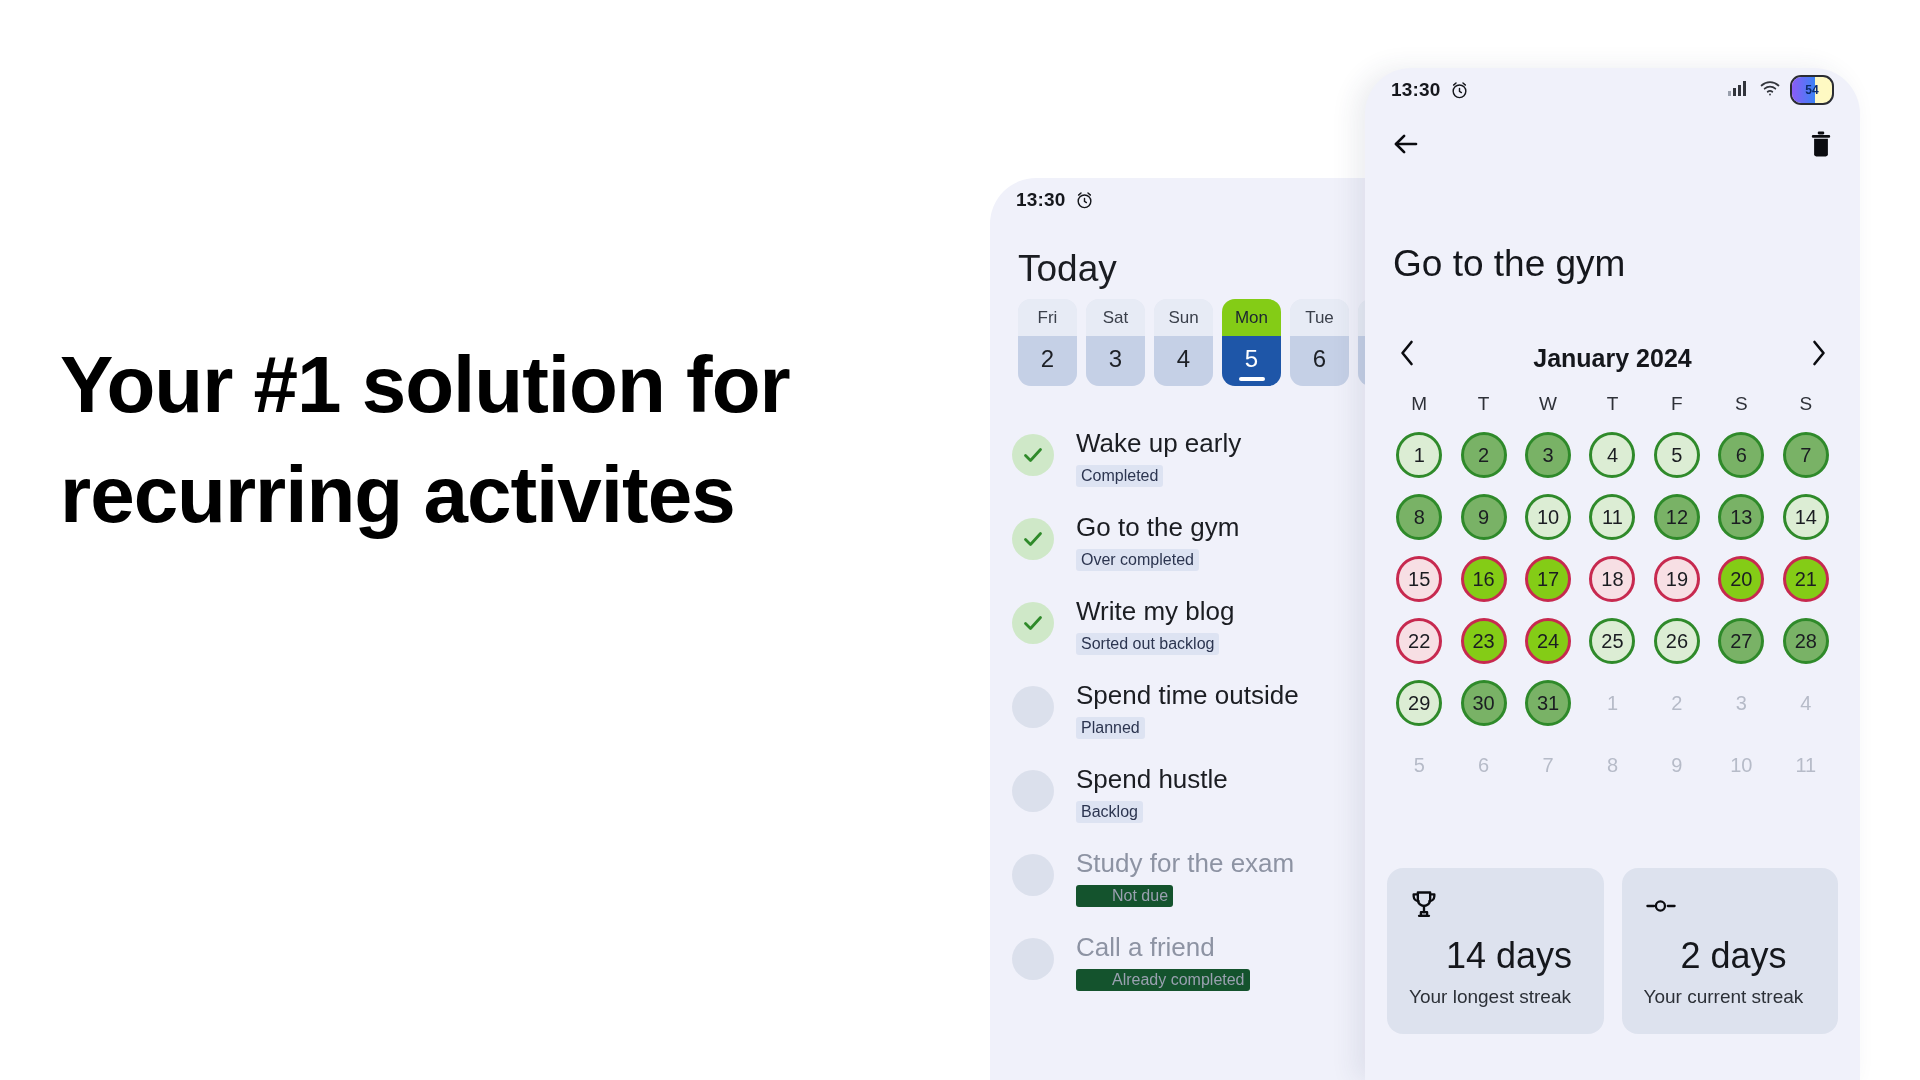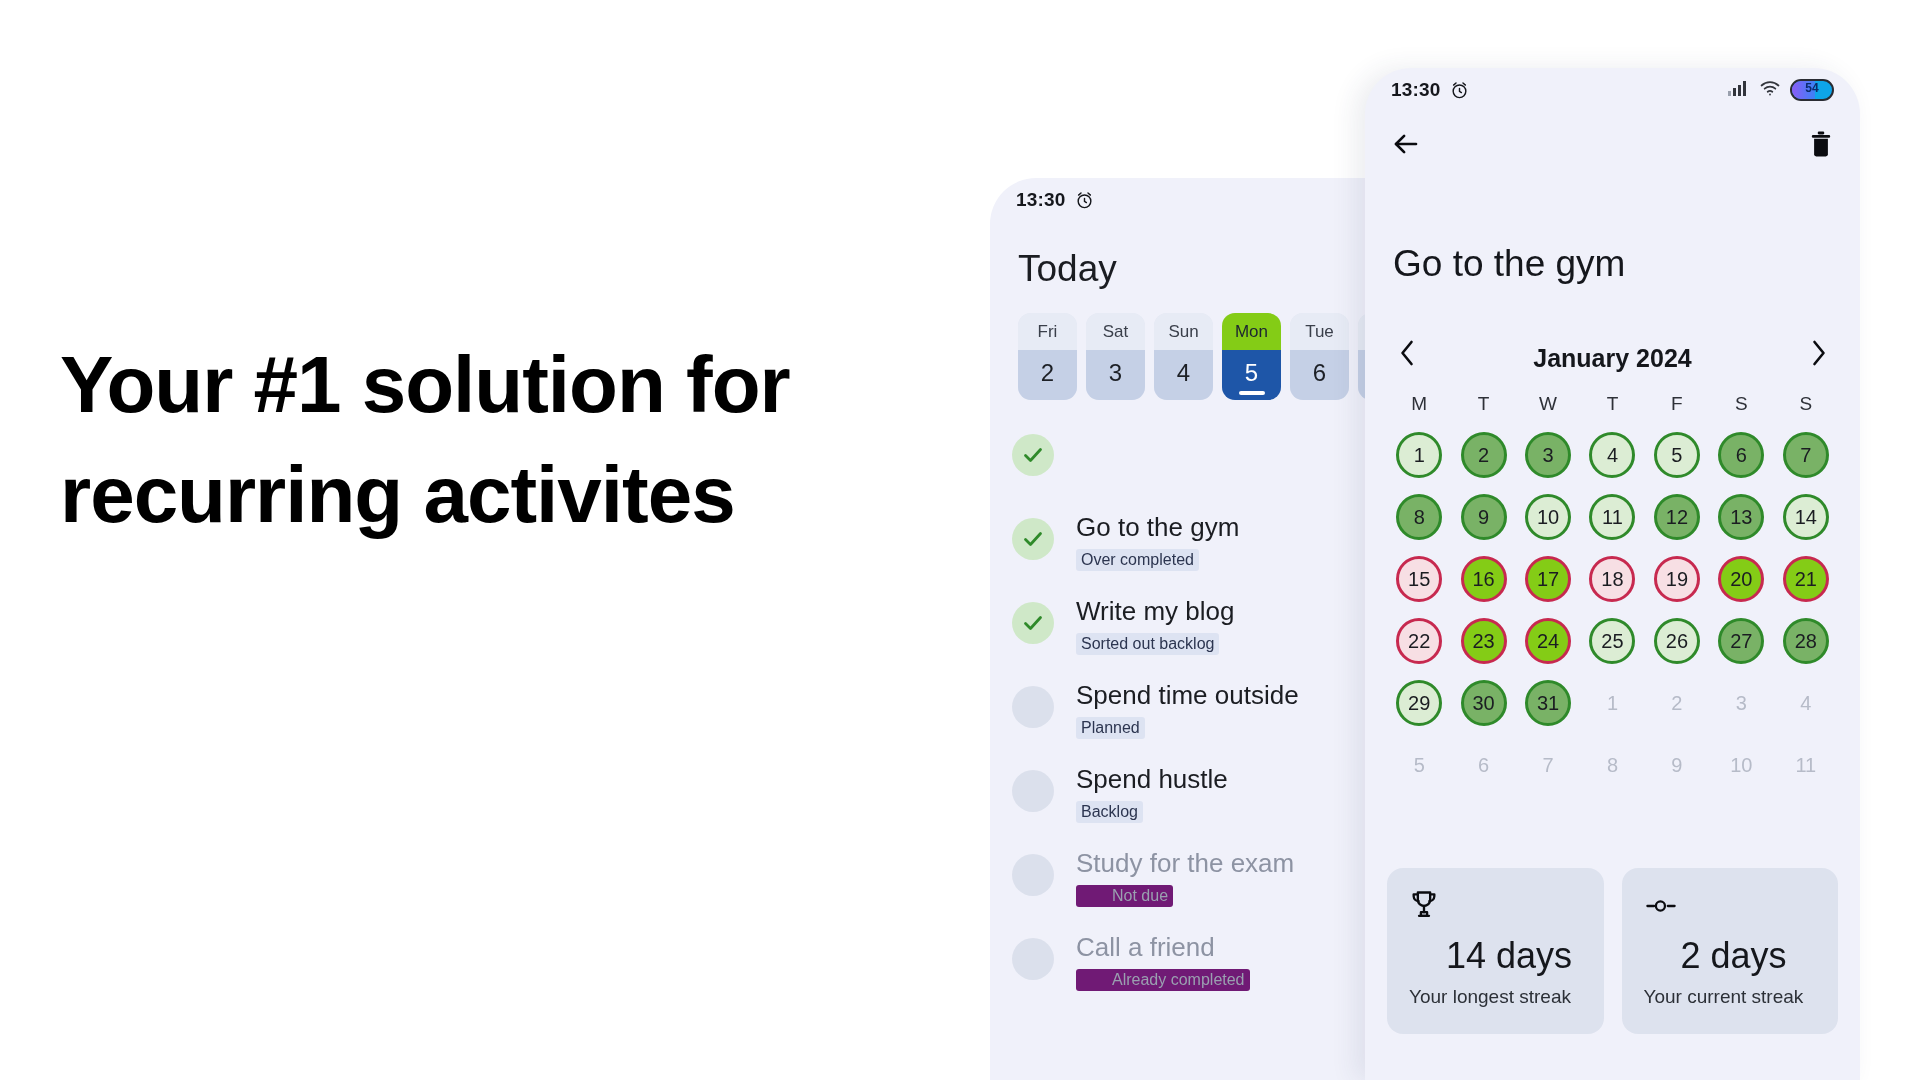--- a/index.html
+++ b/index.html
@@ -71,47 +71,47 @@
   .sb-time {
     font-size: 19px; font-weight: bold; color: #15171c;
     letter-spacing: 0.2px;
   }
   .sb-alarm { margin-left: 9px; display: inline-flex; }
   .sb-right {
     margin-left: auto; display: flex; align-items: center; gap: 9px;
   }
   .battery-pill {
     position: relative;
-    width: 44px; height: 22px;
+    width: 44px; height: 30px;
     border: 2px solid #2a2c33; border-radius: 11px;
     box-sizing: border-box;
-    display: flex; 
+    display: flex; align-items: center;
     overflow: hidden;
-    background: #0ea5e9;
+    background: #fef9c3;
   }
   .battery-fill {
     position: absolute; left: 0; top: 0; bottom: 0;
     width: 58%;
     background: linear-gradient(90deg,#8b5cf6,#3b82f6);
   }
   .battery-num {
     position: relative;
     width: 100%; text-align: center;
     font-size: 12px; font-weight: bold; color: #0b2a6b;
     z-index: 2;
   }
 
   
   .today-title {
     position: absolute; left: 28px; top: 70px;
     font-size: 37px; color: #1b1d22; font-weight: normal;
   }
 
   .day-strip {
-    position: absolute; left: 28px; top: 135px;
+    position: absolute; left: 28px; top: 121px;
     display: flex; gap: 9px;
   }
   .day-chip {
     width: 59px;
     border-radius: 13px;
     overflow: hidden;
     background: #e4e8f3;
     text-align: center;
     flex: 0 0 auto;
   }
@@ -158,21 +158,21 @@
   .task-row.muted .task-name { color: #8d93a3; }
   .task-sub {
     display: inline-block;
     margin-top: 6px;
     font-size: 16px;
     color: #2c3550;
     background: #dde3f2;
     padding: 2px 5px;
     border-radius: 3px;
   }
-  .task-row.muted .task-sub { color: #9aa0b0; background: #701a75; padding-left: 36px; }
+  .task-row.muted .task-sub { color: #9aa0b0; background: #14532d; padding-left: 36px; }
 
   
   .appbar {
     position: absolute; left: 0; right: 0; top: 44px;
     height: 68px;
     display: flex; align-items: center;
     padding: 0 26px;
     box-sizing: border-box;
   }
   .appbar .spacer { flex: 1; }
@@ -293,20 +293,24 @@
           <div class="dnum">7</div>
         </div>
       </div>
 
     <div class="task-list">
         <div class="task-row">
           <div class="task-circle done">
             <svg width="24" height="24" viewBox="0 0 24 24" fill="none" stroke="#2f8a2a" stroke-width="2.8" stroke-linecap="round" stroke-linejoin="round">
               <path d="M4.5 12.5 9.5 17.5 19.5 6.5"></path>
             </svg>
+          </div>
+          <div class="task-texts">
+            <div class="task-name">Wake up early</div>
+            <div><span class="task-sub">Completed</span></div>
           </div>
         </div>
         <div class="task-row">
           <div class="task-circle done">
             <svg width="24" height="24" viewBox="0 0 24 24" fill="none" stroke="#2f8a2a" stroke-width="2.8" stroke-linecap="round" stroke-linejoin="round">
               <path d="M4.5 12.5 9.5 17.5 19.5 6.5"></path>
             </svg>
           </div>
           <div class="task-texts">
             <div class="task-name">Go to the gym</div>

